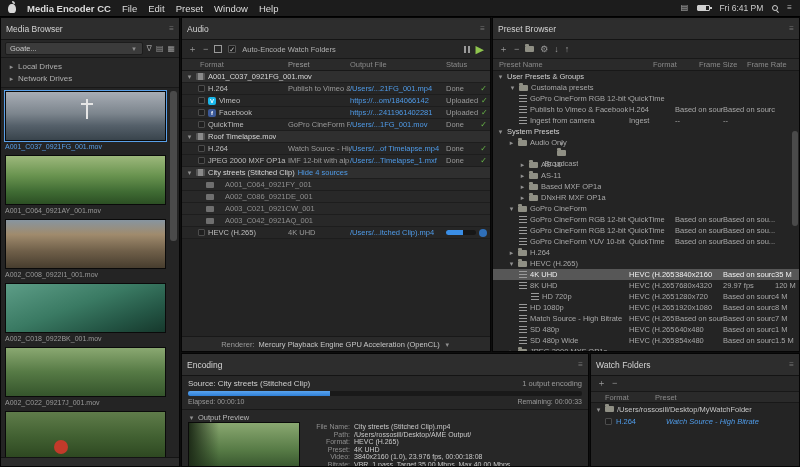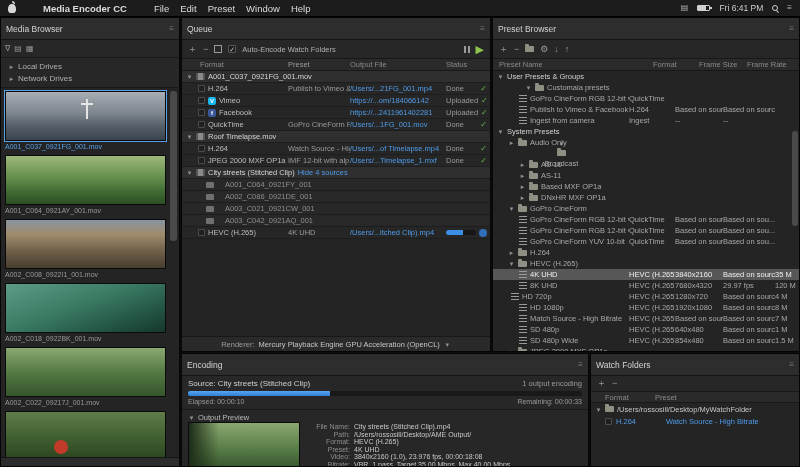--- a/index.html
+++ b/index.html
@@ -1,20 +1,20 @@
 <!DOCTYPE html>
 <html><head>
 <meta charset="utf-8">
 <style>
   *{margin:0;padding:0;box-sizing:border-box;}
   html,body{width:800px;height:467px;overflow:hidden;}
   body{position:relative;background:#0d0d0d;color:#c4c4c4;font-family:"Liberation Sans","DejaVu Sans",sans-serif;}
 
   
-  .menubar{position:absolute;left:0;top:0;width:800px;height:17px;background:#1c1c1c;border-bottom:1px solid #000;display:flex;align-items:center;padding:0 8px;gap:27px;font-size:9.5px;color:#dcdcdc;z-index:5;}
+  .menubar{position:absolute;left:0;top:0;width:800px;height:17px;background:#1c1c1c;border-bottom:1px solid #000;display:flex;align-items:center;padding:0 8px;gap:11px;font-size:9.5px;color:#dcdcdc;z-index:5;}
   .apple-logo{width:8px;height:9px;background:#d8d8d8;border-radius:45% 45% 42% 42%/55% 55% 40% 40%;position:relative;flex:none;}
   .apple-logo::before{content:"";position:absolute;top:-3px;left:4px;width:3px;height:3px;background:#d8d8d8;border-radius:0 100% 0 100%;}
   .menu-app-name{font-weight:700;}
   .menu-item{white-space:nowrap;}
   .menubar-right{margin-left:auto;display:flex;align-items:center;gap:9px;font-size:8.5px;color:#cfcfcf;}
   .mb-glyph{font-size:8px;color:#bdbdbd;line-height:1;}
   .battery{width:13px;height:6px;border:1px solid #cfcfcf;border-radius:1px;position:relative;background:linear-gradient(90deg,#cfcfcf 0 70%,transparent 70%);flex:none;}
   .battery::after{content:"";position:absolute;right:-3px;top:1px;width:2px;height:2px;background:#cfcfcf;}
   .spot{width:6px;height:6px;border:1px solid #cfcfcf;border-radius:50%;position:relative;flex:none;}
   .spot::after{content:"";position:absolute;right:-2px;bottom:-2px;width:3px;height:1px;background:#cfcfcf;transform:rotate(45deg);}
@@ -131,21 +131,21 @@
   .enc-value{color:#c9c9c9;white-space:nowrap;overflow:hidden;}
 
   
   .wf-toolbar{flex:none;height:16px;display:flex;align-items:center;gap:6px;padding:0 6px;border-bottom:1px solid #181818;}
   .wf-cols{flex:none;height:11px;display:flex;align-items:center;font-size:7.5px;color:#8a8a8a;background:#2a2a2a;border-bottom:1px solid #181818;}
   .wf-col-format{width:64px;padding-left:14px;flex:none;}
   .wf-rows{flex:1;overflow:hidden;background:#242424;}
   .wf-folder-row{height:12px;display:flex;align-items:center;gap:3px;padding-left:4px;font-size:7.5px;color:#c6c6c6;white-space:nowrap;}
   .wf-row{height:12px;display:flex;align-items:center;gap:4px;padding-left:14px;font-size:7.5px;white-space:nowrap;}
   .wf-format{color:#4f9be8;width:46px;flex:none;overflow:hidden;}
-  .wf-preset{color:#4f9be8;overflow:hidden;}
+  .wf-preset{color:#4f9be8;overflow:hidden;font-style:italic;}
 </style>
 </head>
 <body>
 
 <div class="menubar">
   <span class="apple-logo"></span>
   <span class="menu-item menu-app-name">Media Encoder CC</span>
   <span id="menu-items" style="display:flex;gap:11px;">
       <span class="menu-item">File</span>
       <span class="menu-item">Edit</span>
@@ -161,20 +161,24 @@
     <span class="mb-glyph">≡</span>
   </span>
 </div>
 
 <div class="panel" id="media-panel">
   <div class="panel-header">
     <span class="panel-tab">Media Browser</span>
     <span class="panel-menu">≡</span>
   </div>
   <div class="mb-toolbar">
+    <span class="mb-select">
+      <span>Goate...</span>
+      <span class="tri">▾</span>
+    </span>
     <span class="mb-tool" style="font-size:8px;color:#9a9a9a;">∇</span>
     <span class="mb-tool" style="font-size:8px;color:#9a9a9a;">▤</span>
     <span class="mb-tool" style="font-size:8px;color:#9a9a9a;">▦</span>
   </div>
   <div class="mb-tree" id="mb-tree">
       <div class="tree-item">
         <span class="tri">▸</span>
         <span>Local Drives</span>
       </div>
       <div class="tree-item">
@@ -208,21 +212,21 @@
           <div class="clip-thumb art-flower"></div>
         </div>
       </div>
     <div class="mb-vscroll"></div>
   </div>
   <div class="mb-bottombar"></div>
 </div>
 
 <div class="panel" id="queue-panel">
   <div class="panel-header">
-    <span class="panel-tab">Queue</span>
+    <span class="panel-tab">Audio</span>
     <span class="panel-menu">≡</span>
   </div>
   <div class="q-toolbar">
     <span class="tool-glyph">＋</span>
     <span class="tool-glyph">−</span>
     <span class="icon-dup"></span>
     <span class="q-check">✓</span>
     <span class="q-auto-label">Auto-Encode Watch Folders</span>
     <span class="pause-bars">
         <i></i>
@@ -391,21 +395,21 @@
           <span class="p-name" style="padding-left: 4px;">
             <span class="tri">▾</span>
             <span class="p-name-text section">User Presets &amp; Groups</span>
           </span>
           <span class="p-format"></span>
           <span class="p-size"></span>
           <span class="p-rate"></span>
           <span class="p-bitrate"></span>
         </div>
         <div class="p-row">
-          <span class="p-name" style="padding-left: 32px;">
+          <span class="p-name" style="padding-left: 16px;">
             <span class="tri">▾</span>
             <span class="icon-folder"></span>
             <span class="p-name-text">Customala presets</span>
           </span>
           <span class="p-format"></span>
           <span class="p-size"></span>
           <span class="p-rate"></span>
           <span class="p-bitrate"></span>
         </div>
         <div class="p-row">
@@ -591,21 +595,21 @@
           <span class="p-name" style="padding-left: 26px;">
             <span class="icon-preset"></span>
             <span class="p-name-text">8K UHD</span>
           </span>
           <span class="p-format">HEVC (H.265)</span>
           <span class="p-size">7680x4320</span>
           <span class="p-rate">29.97 fps</span>
           <span class="p-bitrate">120 M</span>
         </div>
         <div class="p-row">
-          <span class="p-name" style="padding-left: 18px;">
+          <span class="p-name" style="padding-left: 38px;">
             <span class="icon-preset"></span>
             <span class="p-name-text">HD 720p</span>
           </span>
           <span class="p-format">HEVC (H.265)</span>
           <span class="p-size">1280x720</span>
           <span class="p-rate">Based on source</span>
           <span class="p-bitrate">4 M</span>
         </div>
         <div class="p-row">
           <span class="p-name" style="padding-left: 26px;">

